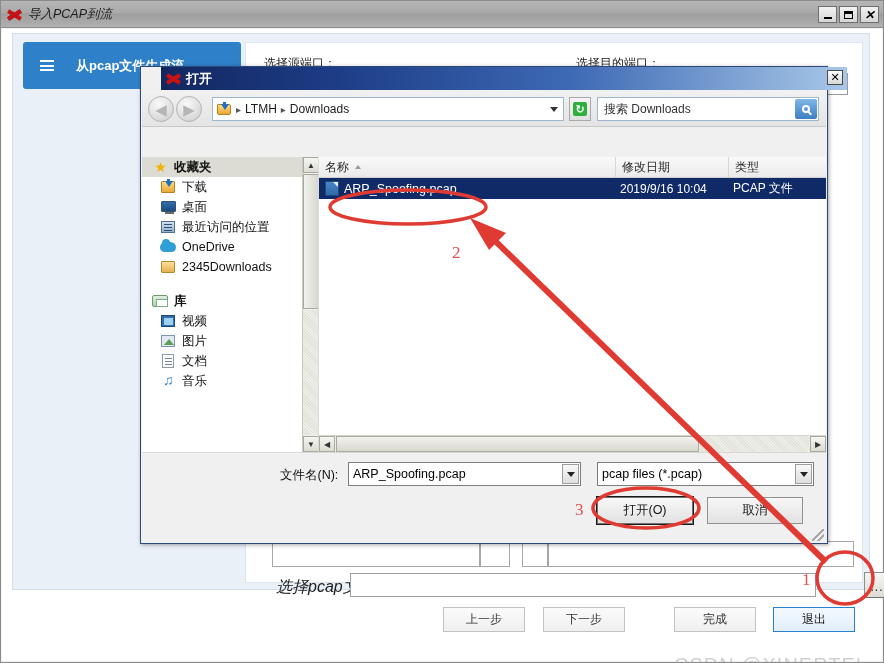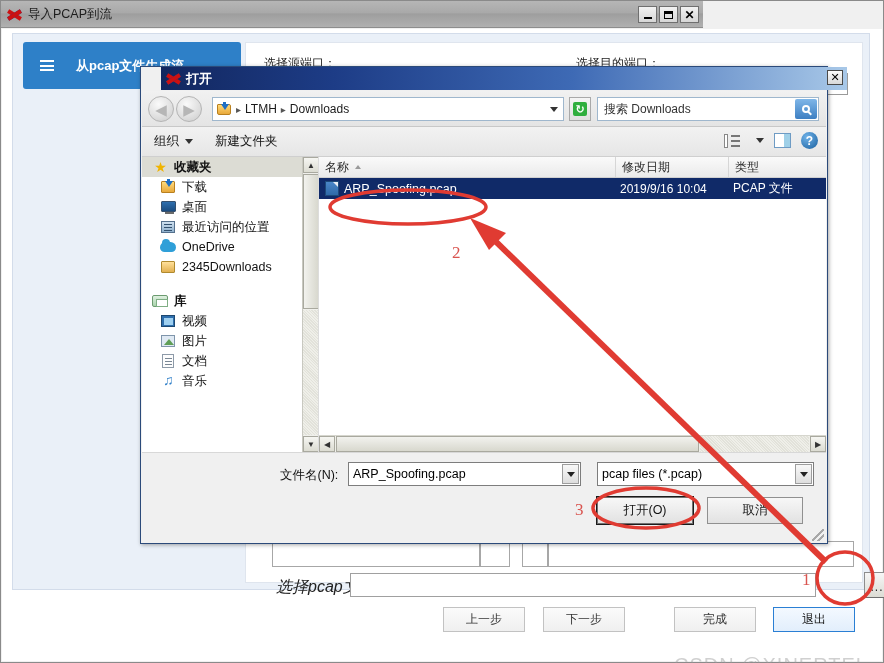--- a/index.html
+++ b/index.html
@@ -14,24 +14,24 @@
 
   
   #main-window {
     position: absolute; left: 0; top: 0;
     width: 884px; height: 663px;
     background: #f0f0f0;
     border: 1px solid #8a8a8a;
   }
   #main-titlebar {
     position: absolute; left: 0; top: 0;
-    width: 702px; height: 27px;
+    width: 882px; height: 27px;
     background: linear-gradient(to bottom, #b6b6b6 0%, #a9a9a9 45%, #9e9e9e 50%, #b0b0b0 100%);
     border-bottom: 1px solid #8d8d8d;
-    display: flex; align-items: center;
+    display: flex; align-items: center; font-style: italic;
   }
   .xlogo {
     display: inline-block;
     width: 17px; height: 15px;
     position: relative;
     flex: none;
   }
   .xlogo::before, .xlogo::after {
     content: ""; position: absolute;
     left: 1px; top: 6px;
@@ -569,38 +569,20 @@
     </div>
 
     <div id="searchbox">
       <span id="search-placeholder">搜索 Downloads</span>
       <div id="search-icon-btn">
           <span class="mag"></span>
         </div>
     </div>
   </div>
 
-  <div id="dlg-toolbar">
-    <div class="tb-item" id="tb-organize">
-      <span>组织</span>
-      <span class="caret"></span>
-    </div>
-    <div class="tb-item" id="tb-newfolder">新建文件夹</div>
-    <div id="tb-right">
-      <span id="icon-viewmode">
-        <span class="dotcol"></span>
-          <span class="ln"></span>
-          <span class="ln"></span>
-          <span class="ln"></span>
-      </span>
-      <span id="tb-viewcaret"></span>
-      <span id="icon-preview"></span>
-      <span id="icon-help">?</span>
-    </div>
-  </div>
 
   <div id="dlg-body">
 
     <div id="places-pane">
       <div class="place-row header selected">
         <span class="pico ico-star">★</span>
         <span>收藏夹</span>
       </div>
       <div class="place-row">
         <span class="pico ico-dl">

